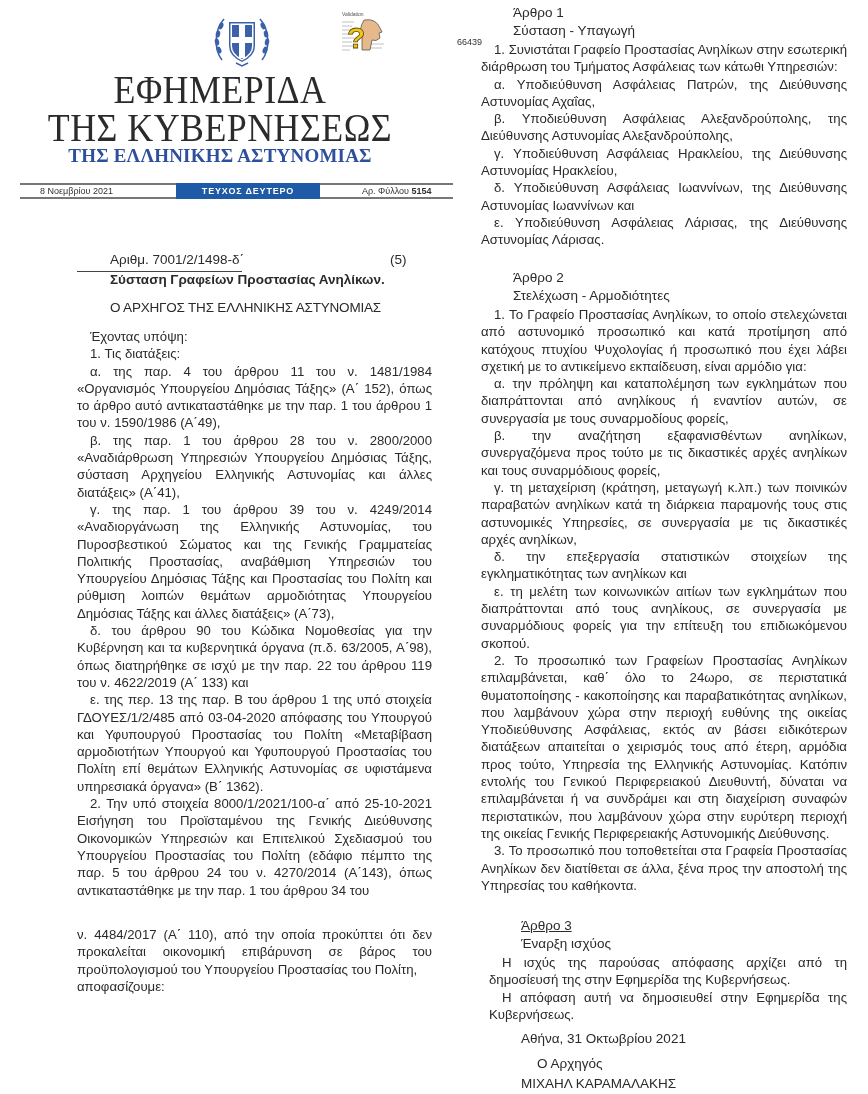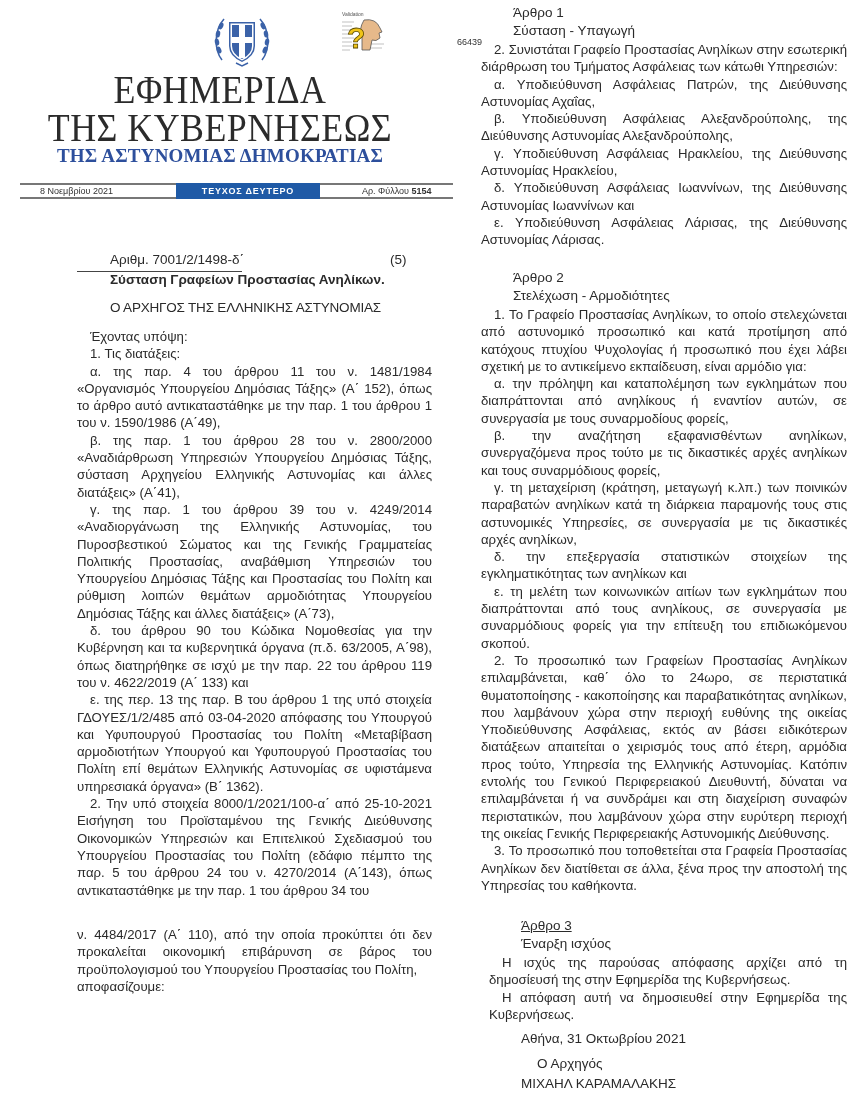--- a/index.html
+++ b/index.html
@@ -100,21 +100,21 @@
     </g>
     <path d="M24 10 Q36 8 40 18 L42 22 L39 23 L40 28 Q36 32 32 30 L30 40 L22 40 L22 28 Q18 20 24 10 Z" fill="#e6b98a" stroke="#555" stroke-width="0.8"></path>
     <text x="7" y="38" font-size="30" font-weight="bold" fill="#f0c419" stroke="#5a4a00" stroke-width="0.8" font-family="Liberation Sans, sans-serif">?</text>
   </svg>
 </div>
 
 <div class="abs docnum">66439</div>
 
 <div class="abs title1">ΕΦΗΜΕΡΙΔΑ</div>
 <div class="abs title2">ΤΗΣ ΚΥΒΕΡΝΗΣΕΩΣ</div>
-<div class="abs title3">ΤΗΣ ΑΣΤΥΝΟΜΙΑΣ ΔΗΜΟΚΡΑΤΙΑΣ</div>
+<div class="abs title3">ΤΗΣ ΕΛΛΗΝΙΚΗΣ ΑΣΤΥΝΟΜΙΑΣ</div>
 
 <div class="abs issue-bar"></div>
 <div class="abs issue-date">8 Νοεμβρίου 2021</div>
 <div class="abs issue-label">ΤΕΥΧΟΣ  ΔΕΥΤΕΡΟ</div>
 <div class="abs issue-sheet">
   <span>Αρ. Φύλλου</span>
   <b>5154</b>
 </div>
 
 <div class="abs arith">Αριθμ. 7001/2/1498-δ΄</div>
@@ -135,21 +135,21 @@
 </div>
 
 <div class="abs left-col" style="top:926px;">
   <p class="para">ν. 4484/2017 (Α΄ 110), από την οποία προκύπτει ότι δεν προκαλείται οικονομική επιβάρυνση σε βάρος του προϋπολογισμού του Υπουργείου Προστασίας του Πολίτη,</p>
   <p class="para">αποφασίζουμε:</p>
 </div>
 
 <div class="abs right-col" style="top:4px;">
   <div class="art-head" style="padding-left:32px;">Άρθρο 1</div>
   <div class="art-head" style="padding-left:32px;">Σύσταση - Υπαγωγή</div>
-  <p class="para indent" style="margin-top:2px;">2. Συνιστάται Γραφείο Προστασίας Ανηλίκων στην εσωτερική διάρθρωση του Τμήματος Ασφάλειας των κάτωθι Υπηρεσιών:</p>
+  <p class="para indent" style="margin-top:2px;">1. Συνιστάται Γραφείο Προστασίας Ανηλίκων στην εσωτερική διάρθρωση του Τμήματος Ασφάλειας των κάτωθι Υπηρεσιών:</p>
   <p class="para indent">α. Υποδιεύθυνση Ασφάλειας Πατρών, της Διεύθυνσης Αστυνομίας Αχαΐας,</p>
   <p class="para indent">β. Υποδιεύθυνση Ασφάλειας Αλεξανδρούπολης, της Διεύθυνσης Αστυνομίας Αλεξανδρούπολης,</p>
   <p class="para indent">γ. Υποδιεύθυνση Ασφάλειας Ηρακλείου, της Διεύθυνσης Αστυνομίας Ηρακλείου,</p>
   <p class="para indent">δ. Υποδιεύθυνση Ασφάλειας Ιωαννίνων, της Διεύθυνσης Αστυνομίας Ιωαννίνων και</p>
   <p class="para indent">ε. Υποδιεύθυνση Ασφάλειας Λάρισας, της Διεύθυνσης Αστυνομίας Λάρισας.</p>
 </div>
 
 <div class="abs right-col" style="top:269px;">
   <div class="art-head" style="padding-left:32px;">Άρθρο 2</div>
   <div class="art-head" style="padding-left:32px;">Στελέχωση - Αρμοδιότητες</div>

